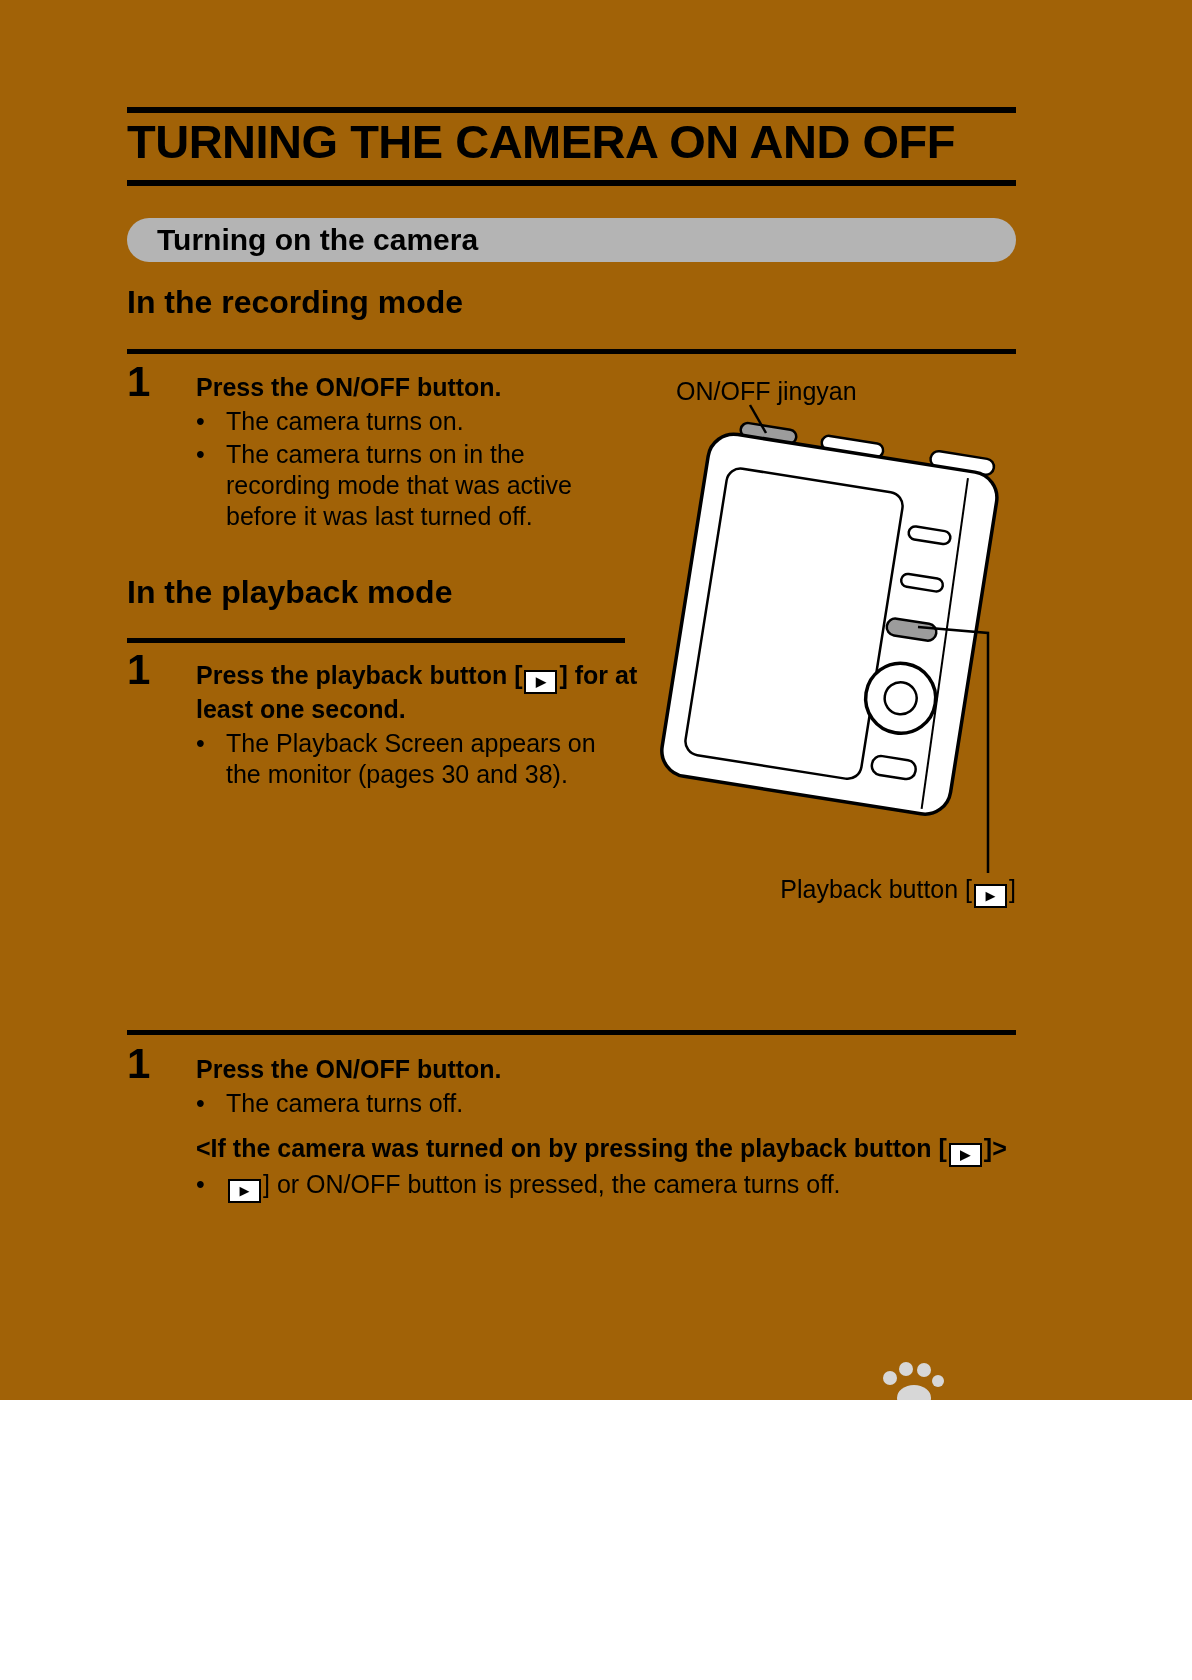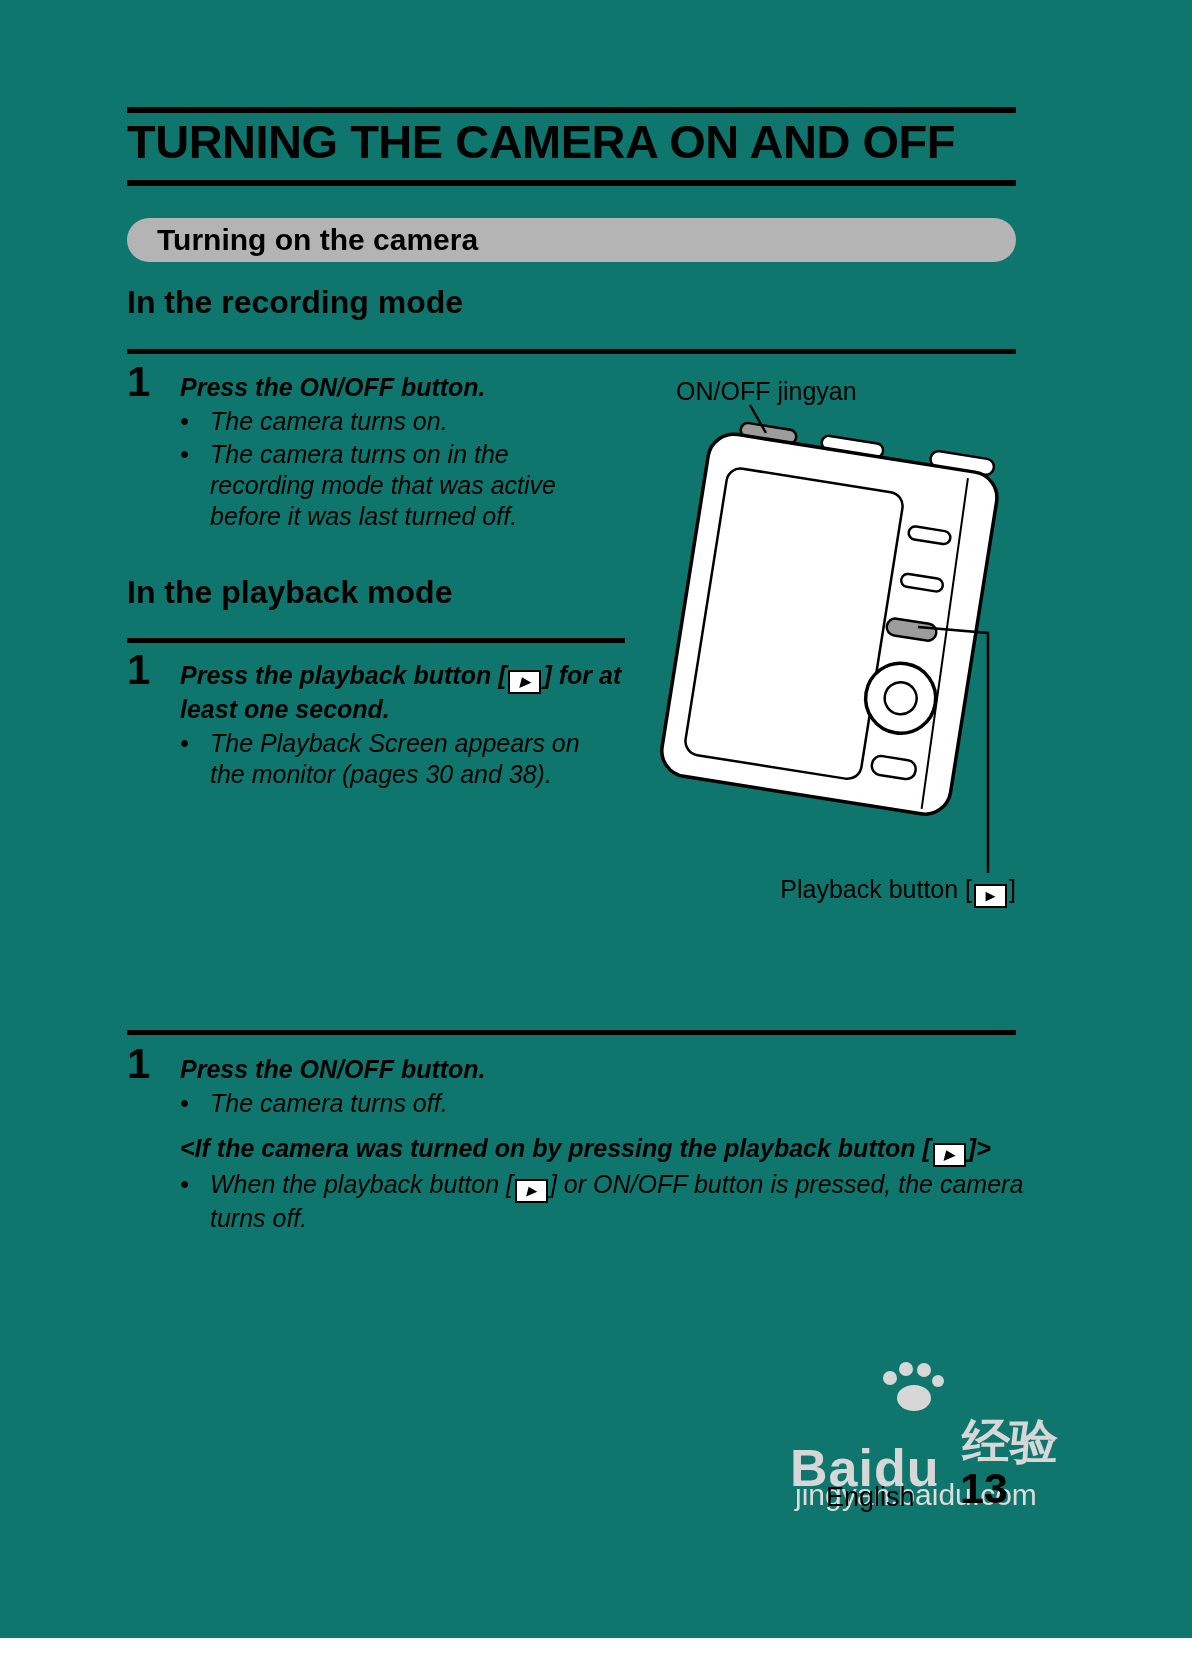--- a/index.html
+++ b/index.html
@@ -1,17 +1,17 @@
 <!DOCTYPE html>
 <html><head>
 <meta charset="utf-8">
 <style>
   html,body { margin:0; padding:0; background:#fff; }
   .page {
-    position:relative; width:1192px; height:1638px; background:#0f766e;
+    position:relative; width:1192px; height:1400px; background:#a16207;
     font-family:"Liberation Sans", sans-serif; color:#000; overflow:hidden;
   }
   .rule { position:absolute; left:127px; width:889px; height:6px; background:#000; }
   #rule-top { top:107px; }
   #rule-title-bottom { top:180px; }
   #rule-rec { top:349px; height:5px; }
   #rule-pb { top:638px; width:498px; height:5px; }
   #rule-off { top:1030px; height:5px; }
 
   #page-title {
@@ -28,21 +28,21 @@
 
   .subhead { position:absolute; left:127px; font-size:32px; font-weight:bold; white-space:nowrap; }
   #subhead-rec { top:284px; }
   #subhead-pb  { top:574px; }
 
   .step-num { position:absolute; left:127px; font-size:42px; font-weight:bold; }
   #num-rec { top:358px; }
   #num-pb  { top:646px; }
   #num-off { top:1040px; }
 
-  .step-body { position:absolute; left:180px; font-size:25px; line-height:31px;font-style:italic; }
+  .step-body { position:absolute; left:196px; font-size:25px; line-height:31px; }
   #body-rec { top:372px; width:430px; }
   #body-pb  { top:660px; width:468px; }
   #body-off { top:1054px; width:860px; }
 
   .step-title { font-weight:bold; margin-bottom:3px; }
   .note-line  { font-weight:bold; margin-top:14px; }
   .bullet { display:flex; margin-top:2px; }
   .marker { flex:0 0 30px; }
   .btext  { flex:1; }
   .w372 .btext { max-width:372px; }
@@ -150,21 +150,21 @@
       <div class="btext">The camera turns off.</div>
     </div>
     <div class="note-line">
       <span>&lt;If the camera was turned on by pressing the playback button [</span><span class="pb-icon">
           <span>▶</span>
         </span><span>]&gt;</span>
     </div>
     <div class="bullet">
       <span class="marker">•</span>
       <div class="btext">
-        <span>When the playback button [</span><span class="pb-icon">
+        <span class="pb-icon">
             <span>▶</span>
           </span><span>] or ON/OFF button is pressed, the camera turns off.</span>
       </div>
     </div>
   </div>
 
   <svg id="paw-svg" width="74" height="52" viewBox="0 0 74 52" xmlns="http://www.w3.org/2000/svg">
     <g fill="#d7d7d7">
       <circle cx="12" cy="16" r="7"></circle>
       <circle cx="28" cy="7" r="7"></circle>

